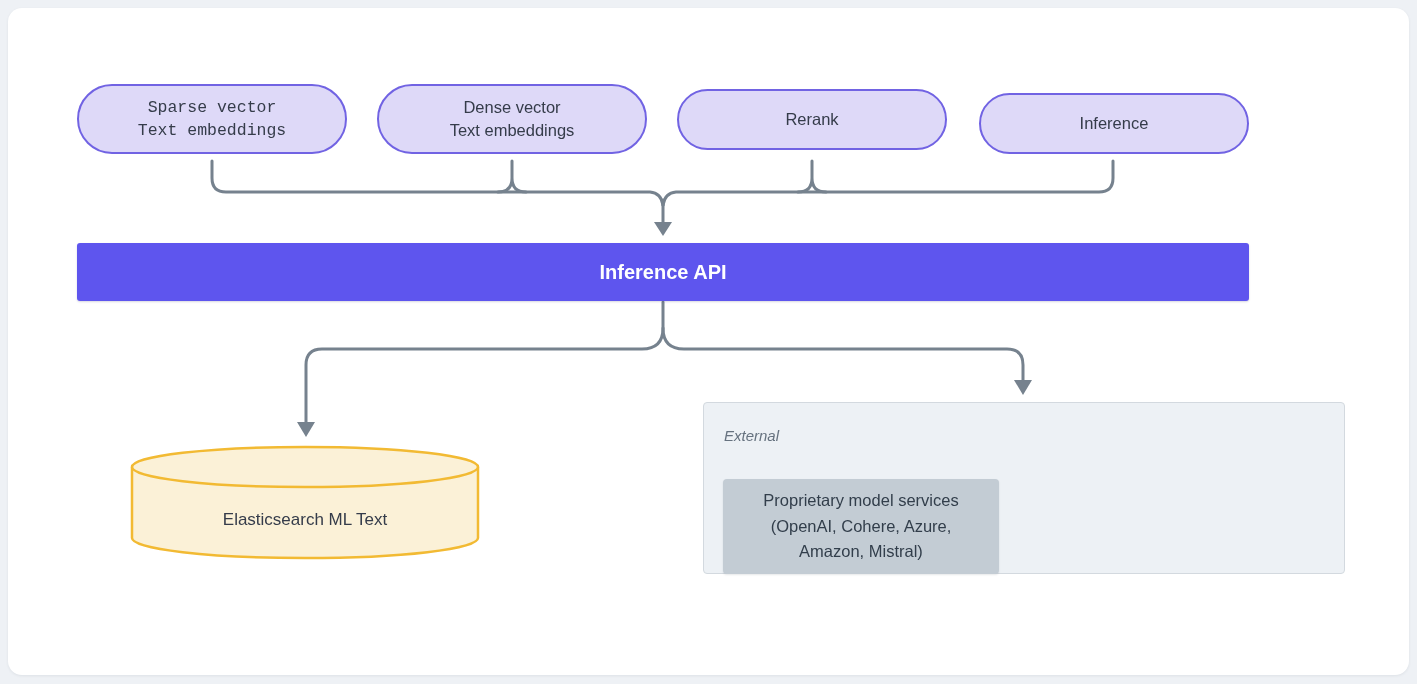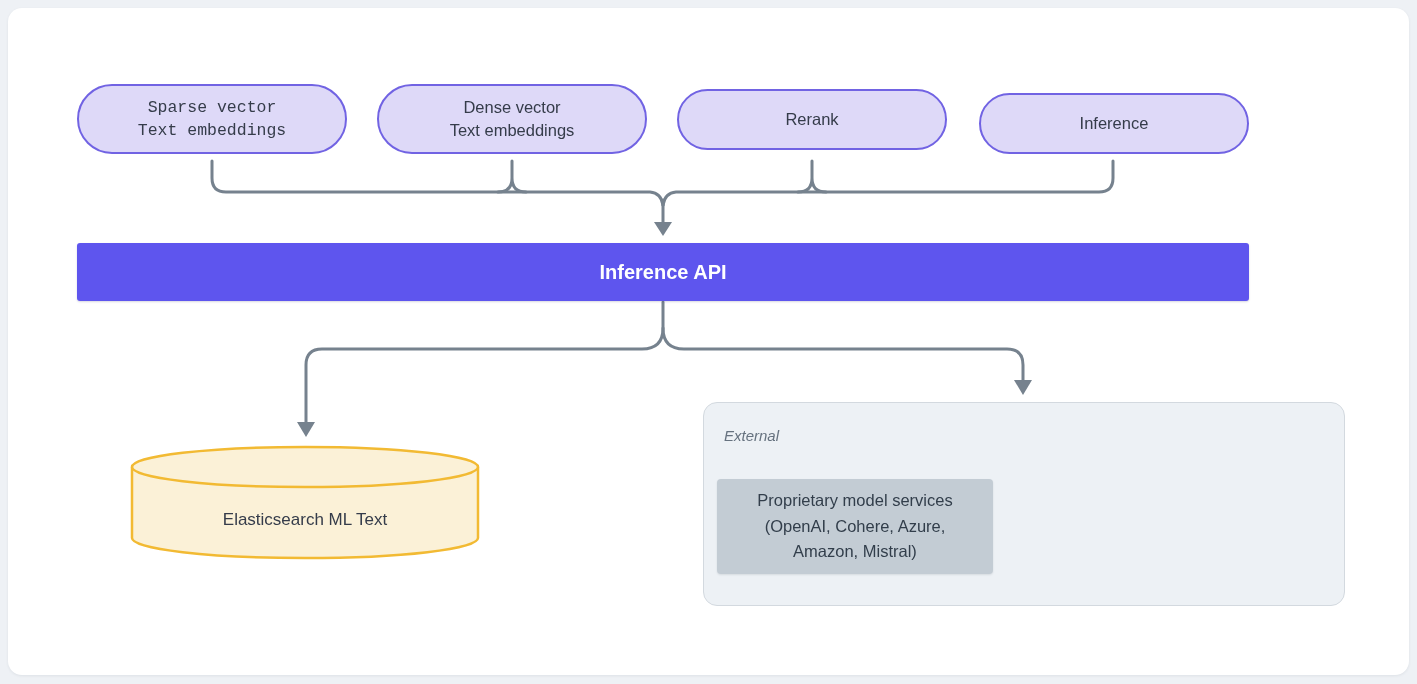--- a/index.html
+++ b/index.html
@@ -34,29 +34,29 @@
   #pill-completion{left:979px;top:93px;}
 
   .bar{position:absolute;left:77px;top:243px;width:1172px;height:58px;background:var(--bar-fill);
     border-radius:3px;display:flex;align-items:center;justify-content:center;
     color:var(--bar-text);font-size:20px;font-weight:700;box-shadow:0 1px 2px rgba(40,40,90,.18);}
 
   .cyl-label{position:absolute;left:132px;top:500px;width:346px;height:40px;
     display:flex;align-items:center;justify-content:center;
     color:var(--cylinder-text);font-size:17px;font-weight:500;}
 
-  .external{position:absolute;left:703px;top:402px;width:642px;height:204px;
-    background:var(--external-fill);border:1px solid var(--external-border);border-radius:14px;}
+  .external{position:absolute;left:703px;top:402px;width:642px;height:172px;
+    background:var(--external-fill);border:1px solid var(--external-border);border-radius:4px;}
   .external-label{position:absolute;left:20px;top:24px;font-style:italic;font-size:15px;
     color:var(--external-label);}
   .service{position:absolute;top:76px;width:276px;height:95px;background:var(--service-fill);
     border-radius:4px;display:flex;align-items:center;justify-content:center;text-align:center;
     color:var(--service-text);font-size:16.5px;font-weight:500;line-height:1.55;white-space:pre-line;
     box-shadow:0 1px 2px rgba(50,62,75,.12);}
-  #service-proprietary{left:13px;}
+  #service-proprietary{left:19px;}
   #service-managed{left:345px;}
 </style>
 </head>
 <body>
 
 <div class="stage">
   <div class="card"></div>
 
   <svg class="connectors" width="1417" height="684" viewBox="0 0 1417 684">
 

